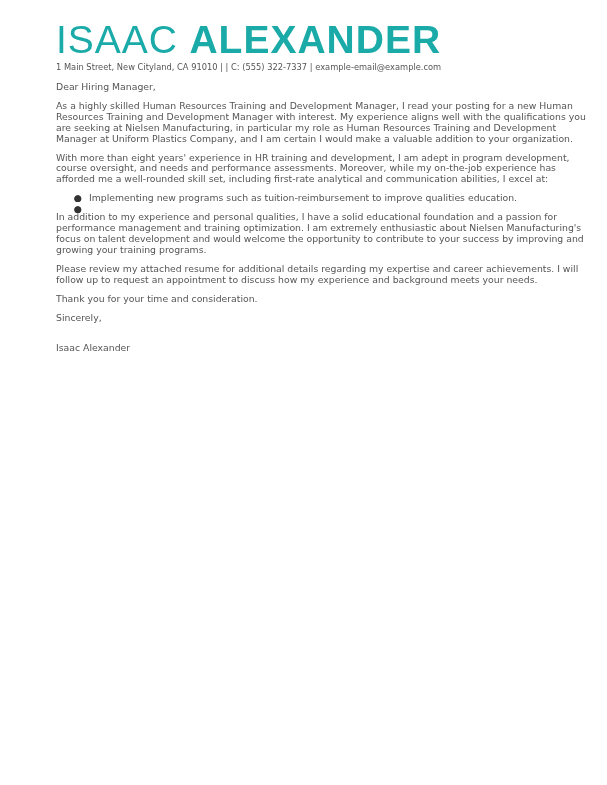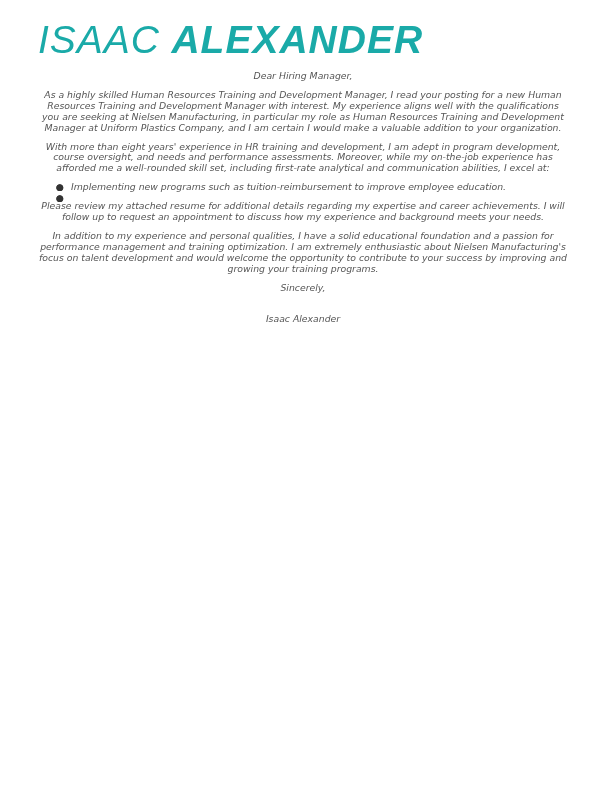--- a/index.html
+++ b/index.html
@@ -10,24 +10,23 @@
     body {
       width: 607px;
       height: 785px;
       position: relative;
       overflow: hidden;
       font-family: "DejaVu Sans", sans-serif;
       color: #555555;
     }
     .page {
       position: absolute;
-      left: 38px;
+      left: 56px;
       top: 18px;
       width: 530px;
-      font-style: italic;
     }
     .name {
       font-family: "Liberation Sans", sans-serif;
       font-size: 39px;
       line-height: 44px;
       color: #1aaaa8;
       letter-spacing: 0.5px;
       margin: 0;
       white-space: nowrap;
       font-weight: normal;
@@ -48,21 +47,20 @@
       white-space: nowrap;
     }
     .body-text {
       margin-top: 9px;
       font-size: 9.3px;
       line-height: 10.9px;
       color: #555555;
     }
     .body-text p {
       margin: 0 0 8px 0;
-      text-align: center;
     }
     .body-text ul {
       list-style: none;
       margin: 0 0 8px 0;
       padding: 0 0 0 18px;
     }
     .body-text ul li {
       position: relative;
       padding-left: 15px;
     }
@@ -78,39 +76,41 @@
     }
   </style>
 </head>
 <body>
 
 <div class="page">
   <h1 class="name">
     <span class="first">ISAAC</span>
     <span class="last">ALEXANDER</span>
   </h1>
+  <div class="contact">1 Main Street, New Cityland, CA 91010 | | C: (555) 322-7337 | example-email@example.com</div>
 
   <div class="body-text">
     <p>Dear Hiring Manager,</p>
     <p>As a highly skilled Human Resources Training and Development Manager, I read your posting for a new Human Resources Training and Development Manager with interest. My experience aligns well with the qualifications you are seeking at Nielsen Manufacturing, in particular my role as Human Resources Training and Development Manager at Uniform Plastics Company, and I am certain I would make a valuable addition to your organization.</p>
     <p>With more than eight years' experience in HR training and development, I am adept in program development, course oversight, and needs and performance assessments. Moreover, while my on-the-job experience has afforded me a well-rounded skill set, including first-rate analytical and communication abilities, I excel at:</p>
     <ul>
       <li>
         <span class="bullet">●</span>
       </li>
       <li>
         <span class="bullet">●</span>
-        <span>Implementing new programs such as tuition-reimbursement to improve employee education.</span>
+        <span>Implementing new programs such as tuition-reimbursement to improve qualities education.</span>
       </li>
       <li>
         <span class="bullet">●</span>
       </li>
       <li>
         <span class="bullet">●</span>
       </li>
     </ul>
+    <p>In addition to my experience and personal qualities, I have a solid educational foundation and a passion for performance management and training optimization. I am extremely enthusiastic about Nielsen Manufacturing's focus on talent development and would welcome the opportunity to contribute to your success by improving and growing your training programs.</p>
     <p>Please review my attached resume for additional details regarding my expertise and career achievements. I will follow up to request an appointment to discuss how my experience and background meets your needs.</p>
-    <p>In addition to my experience and personal qualities, I have a solid educational foundation and a passion for performance management and training optimization. I am extremely enthusiastic about Nielsen Manufacturing's focus on talent development and would welcome the opportunity to contribute to your success by improving and growing your training programs.</p>
+    <p>Thank you for your time and consideration.</p>
     <p>Sincerely,</p>
     <div class="signature-gap"></div>
     <p>Isaac Alexander</p>
   </div>
 </div>
 
 </body></html>

